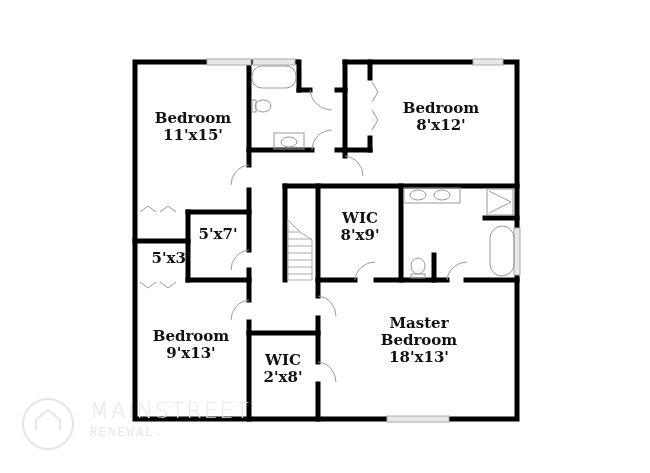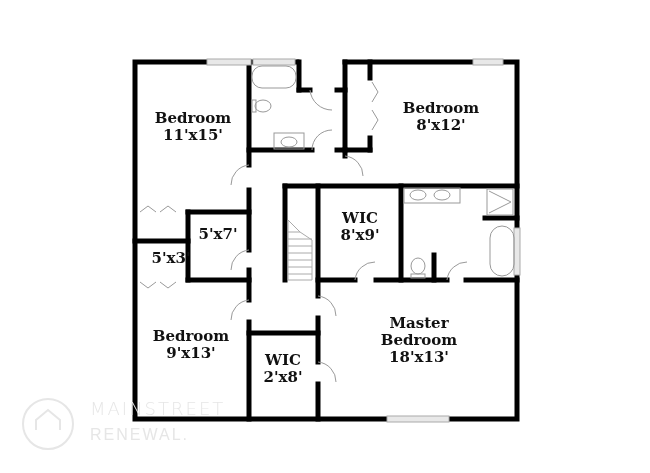--- a/index.html
+++ b/index.html
@@ -1,22 +1,22 @@
 <!DOCTYPE html>
 <html><head>
 <meta charset="utf-8">
 <style>
   html,body{margin:0;padding:0;background:#ffffff;}
   body{width:650px;height:473px;position:relative;overflow:hidden;font-family:"DejaVu Serif","Liberation Serif",serif;}
   #plan{position:absolute;left:0;top:0;}
   .lbl{position:absolute;text-align:center;font-weight:bold;color:#111;font-size:15px;line-height:17px;font-family:"DejaVu Serif","Liberation Serif",serif;transform:translateX(-50%);white-space:nowrap;}
   .lbl span{display:block;}
   .wm{position:absolute;left:20px;top:396px;width:260px;height:60px;}
-  .wm-text1{position:absolute;left:70px;top:2px;font-family:"DejaVu Sans","Liberation Sans",sans-serif;font-size:18px;letter-spacing:2px;color:#e6e6e6;font-weight:300;}
-  .wm-text2{position:absolute;left:70px;top:30px;font-family:Liberation Sans, sans-serif;font-size:16px;letter-spacing:2px;color:#e6e6e6;}
+  .wm-text1{position:absolute;left:70px;top:2px;font-family:"DejaVu Sans","Liberation Sans",sans-serif;font-size:22px;letter-spacing:2px;color:#e6e6e6;font-weight:300;}
+  .wm-text2{position:absolute;left:70px;top:30px;font-family:Liberation Mono, monospace;font-size:12px;letter-spacing:2px;color:#e6e6e6;}
 </style>
 </head>
 <body>
 
 <svg id="plan" width="650" height="473" viewBox="0 0 650 473" xmlns="http://www.w3.org/2000/svg">
   <g stroke="#000" stroke-width="5" fill="none" stroke-linecap="square">
 
     <path d="M135 62 H207 M251 62 H297 M345 62 H473 M503 62 H517 V228 M517 275 V419 H449 M387 419 H135 V62"></path>
 
     <line x1="249" y1="62" x2="249" y2="165"></line>

